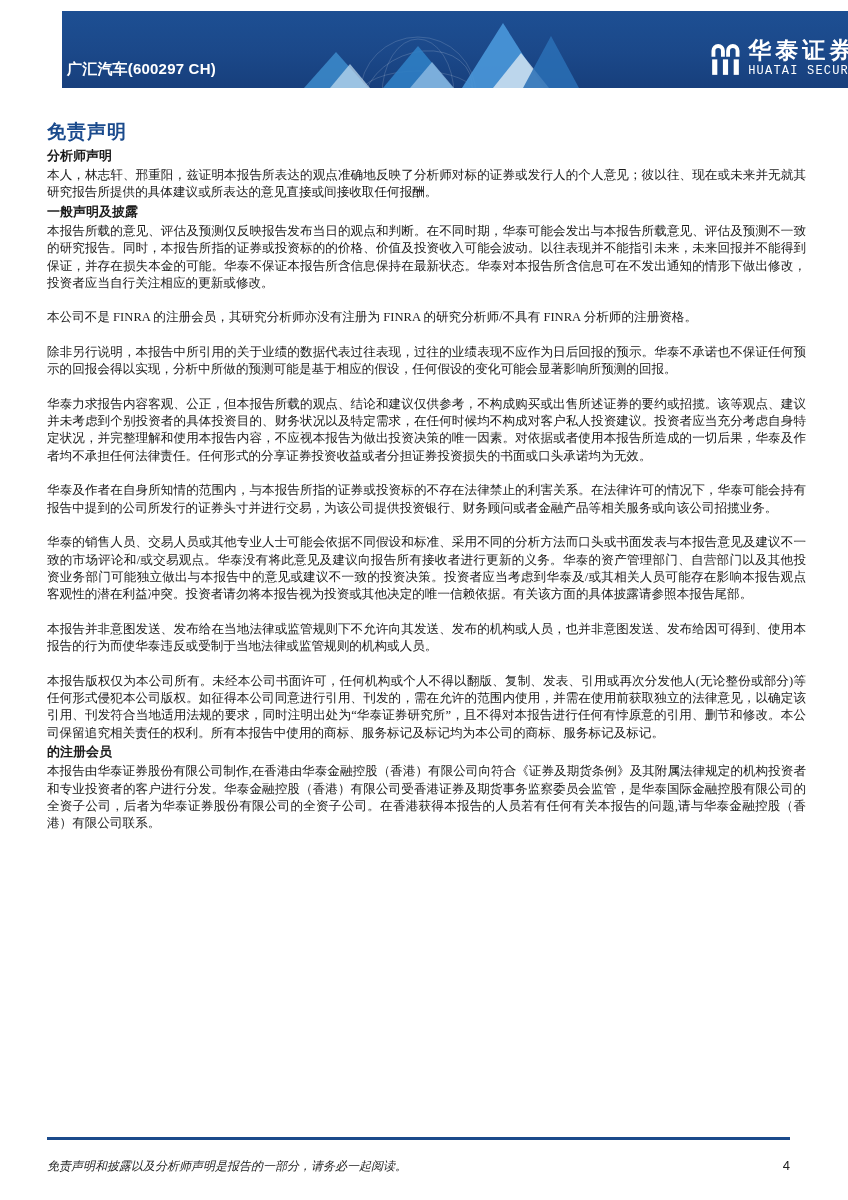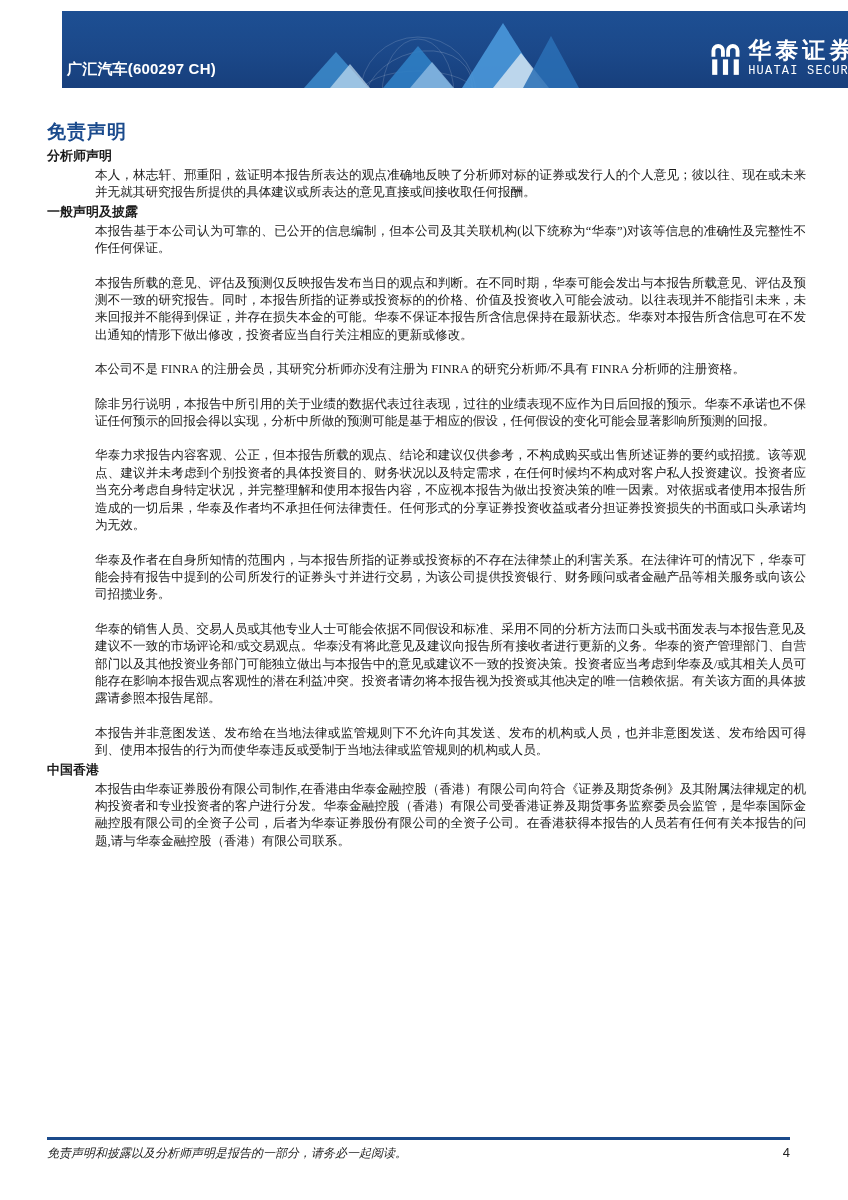--- a/index.html
+++ b/index.html
@@ -46,28 +46,27 @@
     color:#1a4a8c; font-size:19px; font-weight:bold;
     margin-bottom:2px; letter-spacing:1px;
   }
   .sec-heading {
     font-size:13px; font-weight:bold; margin-bottom:2px;
   }
   .section + .section { margin-top:1px; }
   .content p {
     font-size:12.6px; line-height:17.4px; text-align:justify;
     margin-bottom:17px;
-    margin-left:48px;
   }
   .content p:last-child { margin-bottom:0; }
 
   
   .footer {
     position:absolute; left:47px; top:1137px; width:743px;
-    border-top:3px solid #1b4a8b; padding-top:5px;
+    border-top:3px solid #1b4a8b; padding-top:18px;
     display:flex; justify-content:space-between; align-items:flex-start;
   }
   .footer-note { font-style:italic; font-size:12px; color:#222; }
   .page-number { font-size:13px; color:#222; font-family:"Liberation Sans","DejaVu Sans",sans-serif; }
 </style>
 </head>
 <body>
 
 <div class="page">
 
@@ -108,32 +107,32 @@
   <div class="content">
     <div class="doc-title">免责声明</div>
 
     <div class="section">
       <div class="sec-heading">分析师声明</div>
       <p>本人，林志轩、邢重阳，兹证明本报告所表达的观点准确地反映了分析师对标的证券或发行人的个人意见；彼以往、现在或未来并无就其研究报告所提供的具体建议或所表达的意见直接或间接收取任何报酬。</p>
     </div>
 
     <div class="section">
       <div class="sec-heading">一般声明及披露</div>
-      <p>本报告基于本公司认为可靠的、已公开的信息编制，但本公司及其关联机构(以下统称为“华泰”)对该等信息的准确性及完整性不作任何保证。</p>
       <p>本报告所载的意见、评估及预测仅反映报告发布当日的观点和判断。在不同时期，华泰可能会发出与本报告所载意见、评估及预测不一致的研究报告。同时，本报告所指的证券或投资标的的价格、价值及投资收入可能会波动。以往表现并不能指引未来，未来回报并不能得到保证，并存在损失本金的可能。华泰不保证本报告所含信息保持在最新状态。华泰对本报告所含信息可在不发出通知的情形下做出修改，投资者应当自行关注相应的更新或修改。</p>
       <p>本公司不是 FINRA 的注册会员，其研究分析师亦没有注册为 FINRA 的研究分析师/不具有 FINRA 分析师的注册资格。</p>
       <p>除非另行说明，本报告中所引用的关于业绩的数据代表过往表现，过往的业绩表现不应作为日后回报的预示。华泰不承诺也不保证任何预示的回报会得以实现，分析中所做的预测可能是基于相应的假设，任何假设的变化可能会显著影响所预测的回报。</p>
       <p>华泰力求报告内容客观、公正，但本报告所载的观点、结论和建议仅供参考，不构成购买或出售所述证券的要约或招揽。该等观点、建议并未考虑到个别投资者的具体投资目的、财务状况以及特定需求，在任何时候均不构成对客户私人投资建议。投资者应当充分考虑自身特定状况，并完整理解和使用本报告内容，不应视本报告为做出投资决策的唯一因素。对依据或者使用本报告所造成的一切后果，华泰及作者均不承担任何法律责任。任何形式的分享证券投资收益或者分担证券投资损失的书面或口头承诺均为无效。</p>
       <p>华泰及作者在自身所知情的范围内，与本报告所指的证券或投资标的不存在法律禁止的利害关系。在法律许可的情况下，华泰可能会持有报告中提到的公司所发行的证券头寸并进行交易，为该公司提供投资银行、财务顾问或者金融产品等相关服务或向该公司招揽业务。</p>
       <p>华泰的销售人员、交易人员或其他专业人士可能会依据不同假设和标准、采用不同的分析方法而口头或书面发表与本报告意见及建议不一致的市场评论和/或交易观点。华泰没有将此意见及建议向报告所有接收者进行更新的义务。华泰的资产管理部门、自营部门以及其他投资业务部门可能独立做出与本报告中的意见或建议不一致的投资决策。投资者应当考虑到华泰及/或其相关人员可能存在影响本报告观点客观性的潜在利益冲突。投资者请勿将本报告视为投资或其他决定的唯一信赖依据。有关该方面的具体披露请参照本报告尾部。</p>
       <p>本报告并非意图发送、发布给在当地法律或监管规则下不允许向其发送、发布的机构或人员，也并非意图发送、发布给因可得到、使用本报告的行为而使华泰违反或受制于当地法律或监管规则的机构或人员。</p>
+      <p>本报告版权仅为本公司所有。未经本公司书面许可，任何机构或个人不得以翻版、复制、发表、引用或再次分发他人(无论整份或部分)等任何形式侵犯本公司版权。如征得本公司同意进行引用、刊发的，需在允许的范围内使用，并需在使用前获取独立的法律意见，以确定该引用、刊发符合当地适用法规的要求，同时注明出处为“华泰证券研究所”，且不得对本报告进行任何有悖原意的引用、删节和修改。本公司保留追究相关责任的权利。所有本报告中使用的商标、服务标记及标记均为本公司的商标、服务标记及标记。</p>
     </div>
 
     <div class="section">
-      <div class="sec-heading">中国香港</div>
+      <div class="sec-heading">的注册会员</div>
       <p>本报告由华泰证券股份有限公司制作,在香港由华泰金融控股（香港）有限公司向符合《证券及期货条例》及其附属法律规定的机构投资者和专业投资者的客户进行分发。华泰金融控股（香港）有限公司受香港证券及期货事务监察委员会监管，是华泰国际金融控股有限公司的全资子公司，后者为华泰证券股份有限公司的全资子公司。在香港获得本报告的人员若有任何有关本报告的问题,请与华泰金融控股（香港）有限公司联系。</p>
     </div>
   </div>
 
   <div class="footer">
     <span class="footer-note">免责声明和披露以及分析师声明是报告的一部分，请务必一起阅读。</span>
     <span class="page-number">4</span>
   </div>
 
 </div>

